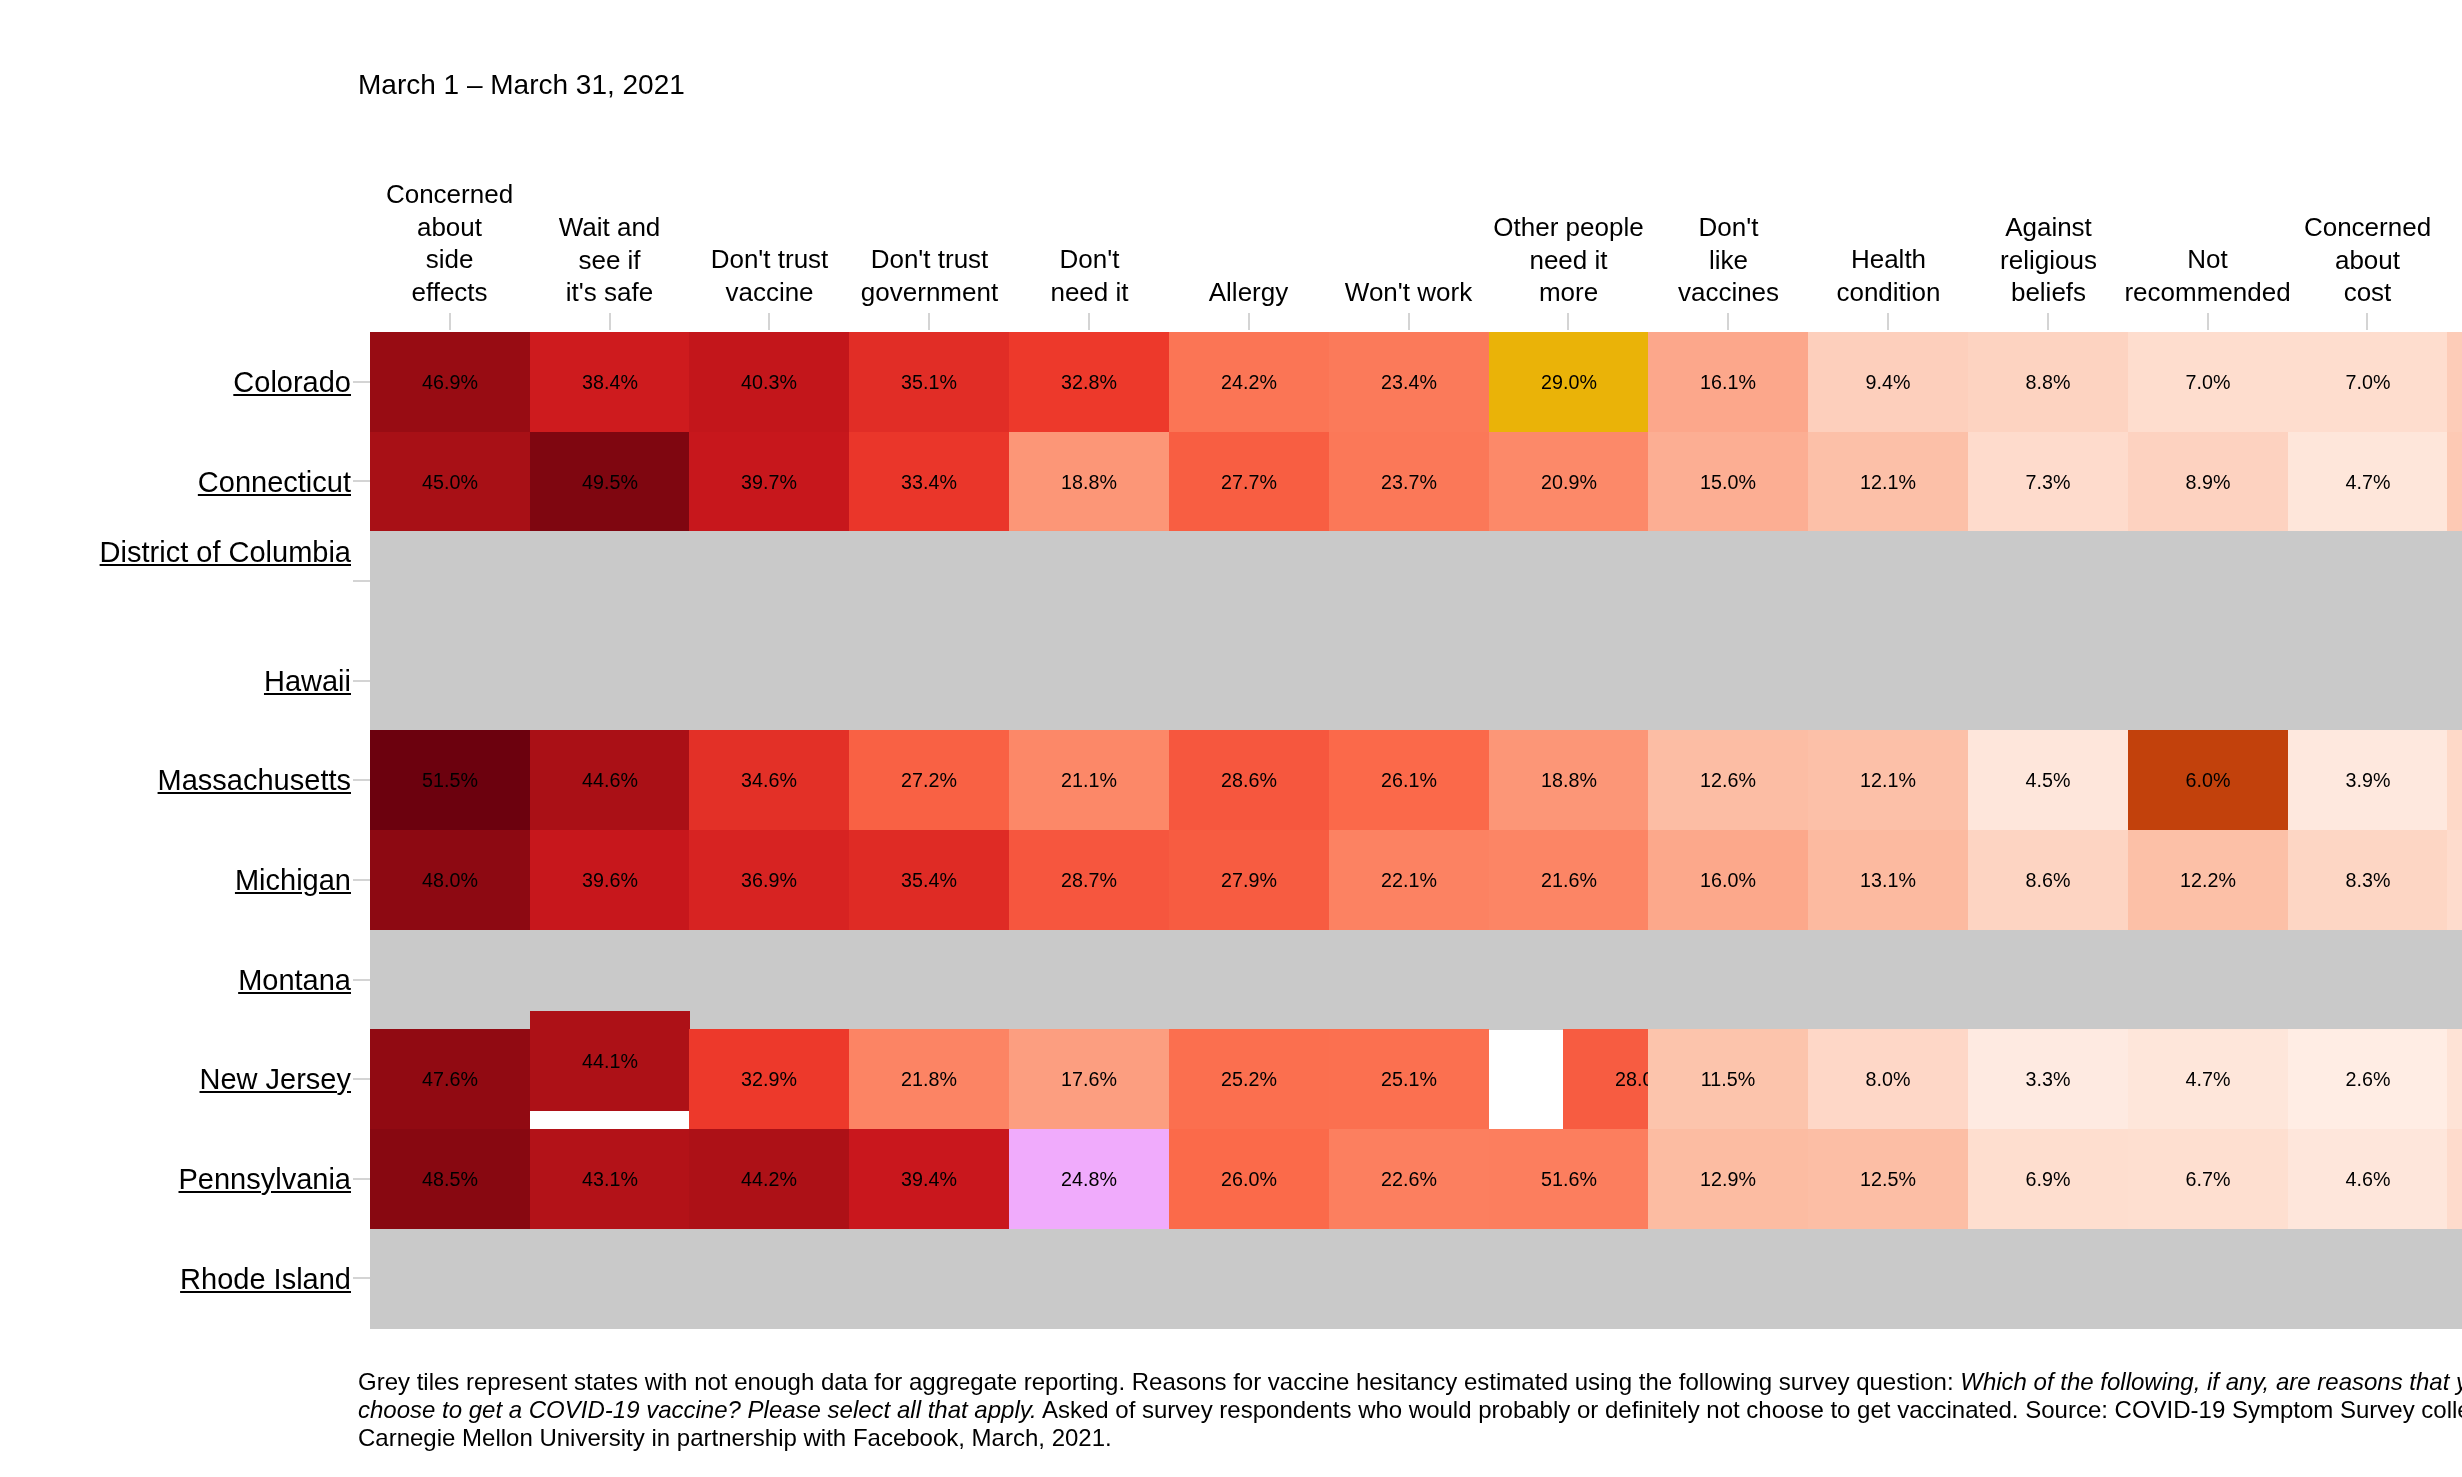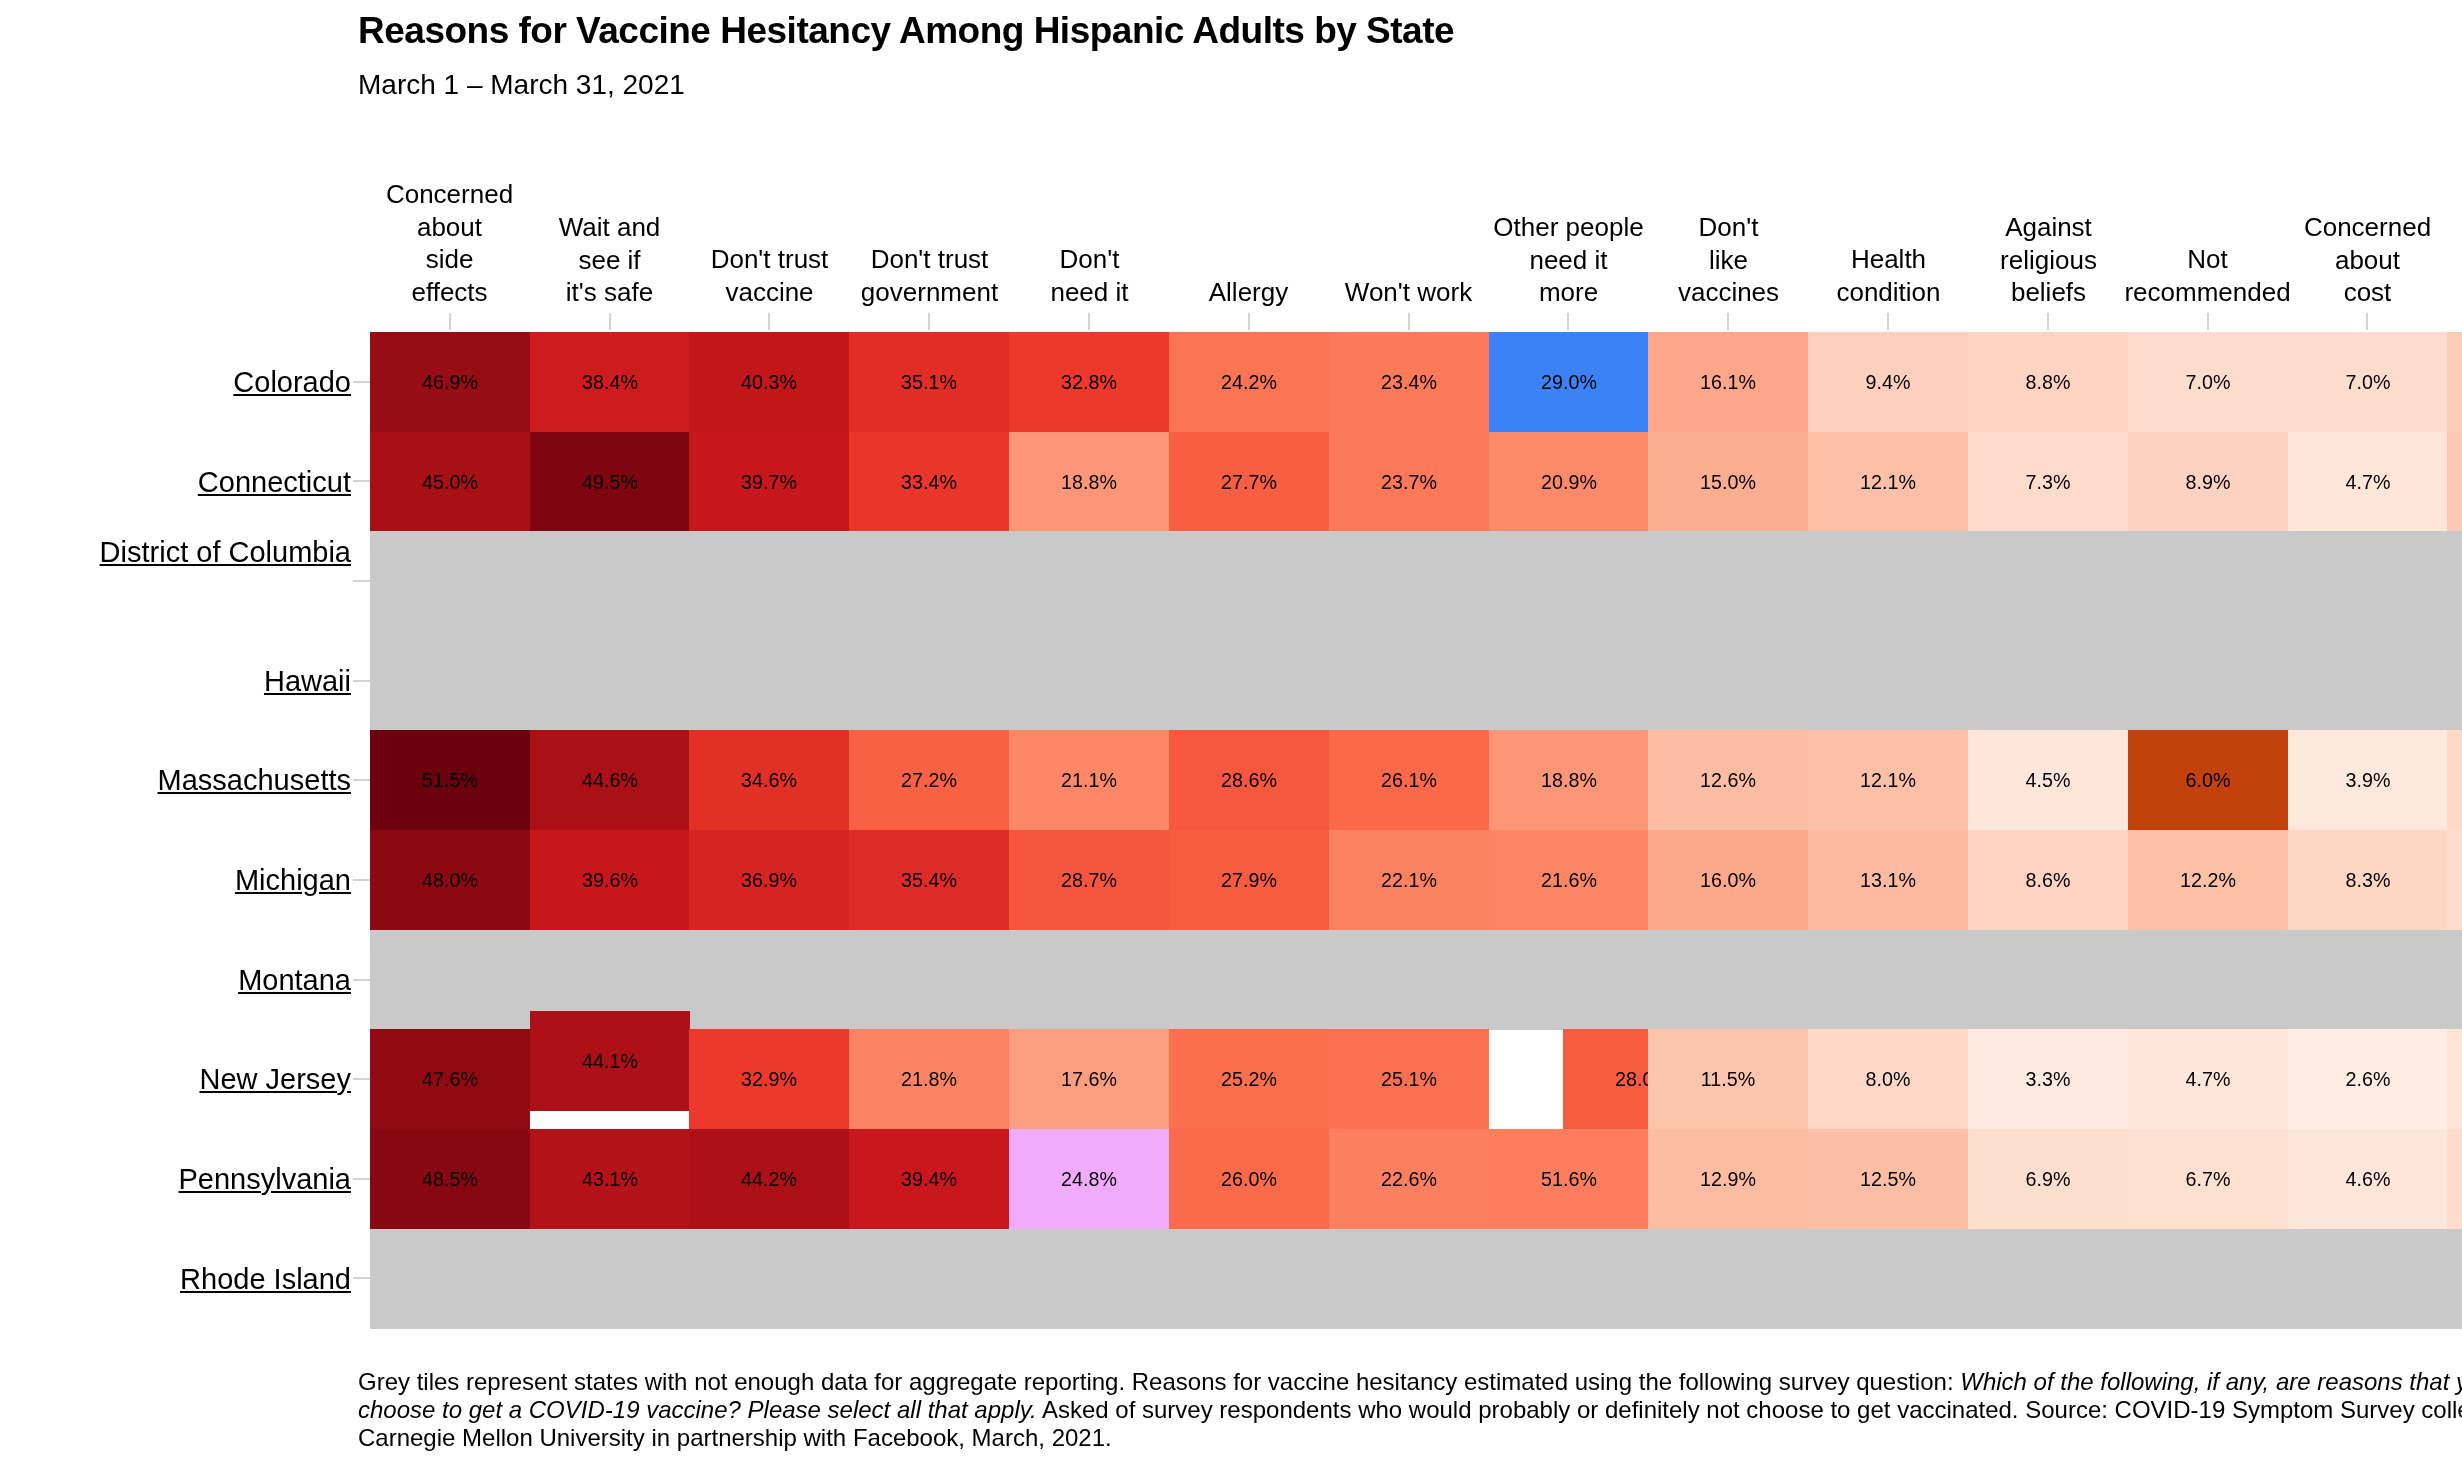--- a/index.html
+++ b/index.html
@@ -32,21 +32,20 @@
   .footnote{
     position:absolute;left:358px;top:1368px;width:2256px;margin:0;
     font-size:24px;line-height:28px;
   }
   .it{font-style:italic;}
 </style>
 </head>
 <body>
 
 <div class="canvas">
-  <h1 class="title">Reasons for Vaccine Hesitancy Among Hispanic Adults by State</h1>
   <div class="subtitle">March 1 – March 31, 2021</div>
 
   <div id="headers">
       <div class="colhead" style="left: 330px; width: 239px; top: 308px;">Concerned
 about
 side
 effects</div>
       <div class="colhead" style="left: 490px; width: 239px; top: 308px;">Wait and
 see if
 it's safe</div>
@@ -114,21 +113,21 @@
       <div class="rowlabel" style="top: 1229px; height: 100px;">Rhode Island</div>
     </div>
   <div id="grid">
       <div class="cell" style="left: 370px; top: 332px; width: 160px; height: 100px; background: rgb(152, 12, 19);">46.9%</div>
       <div class="cell" style="left: 530px; top: 332px; width: 160px; height: 100px; background: rgb(206, 27, 30);">38.4%</div>
       <div class="cell" style="left: 689px; top: 332px; width: 160px; height: 100px; background: rgb(195, 22, 27);">40.3%</div>
       <div class="cell" style="left: 849px; top: 332px; width: 160px; height: 100px; background: rgb(225, 45, 38);">35.1%</div>
       <div class="cell" style="left: 1009px; top: 332px; width: 160px; height: 100px; background: rgb(237, 57, 43);">32.8%</div>
       <div class="cell" style="left: 1169px; top: 332px; width: 160px; height: 100px; background: rgb(251, 117, 85);">24.2%</div>
       <div class="cell" style="left: 1329px; top: 332px; width: 160px; height: 100px; background: rgb(251, 122, 90);">23.4%</div>
-      <div class="cell" style="left: 1489px; top: 332px; width: 160px; height: 100px; background: #3b82f6;">29.0%</div>
+      <div class="cell" style="left: 1489px; top: 332px; width: 160px; height: 100px; background: #eab308;">29.0%</div>
       <div class="cell" style="left: 1648px; top: 332px; width: 160px; height: 100px; background: rgb(252, 167, 139);">16.1%</div>
       <div class="cell" style="left: 1808px; top: 332px; width: 160px; height: 100px; background: rgb(253, 207, 188);">9.4%</div>
       <div class="cell" style="left: 1968px; top: 332px; width: 160px; height: 100px; background: rgb(253, 211, 193);">8.8%</div>
       <div class="cell" style="left: 2128px; top: 332px; width: 160px; height: 100px; background: rgb(254, 221, 206);">7.0%</div>
       <div class="cell" style="left: 2288px; top: 332px; width: 160px; height: 100px; background: rgb(254, 221, 206);">7.0%</div>
       <div class="cell" style="left: 2447px; top: 332px; width: 160px; height: 100px; background: rgb(253, 204, 184);">10.0%</div>
       <div class="cell" style="left: 370px; top: 432px; width: 160px; height: 100px; background: rgb(168, 16, 22);">45.0%</div>
       <div class="cell" style="left: 530px; top: 432px; width: 160px; height: 100px; background: rgb(127, 6, 16);">49.5%</div>
       <div class="cell" style="left: 689px; top: 432px; width: 160px; height: 100px; background: rgb(199, 23, 28);">39.7%</div>
       <div class="cell" style="left: 849px; top: 432px; width: 160px; height: 100px; background: rgb(234, 54, 42);">33.4%</div>

